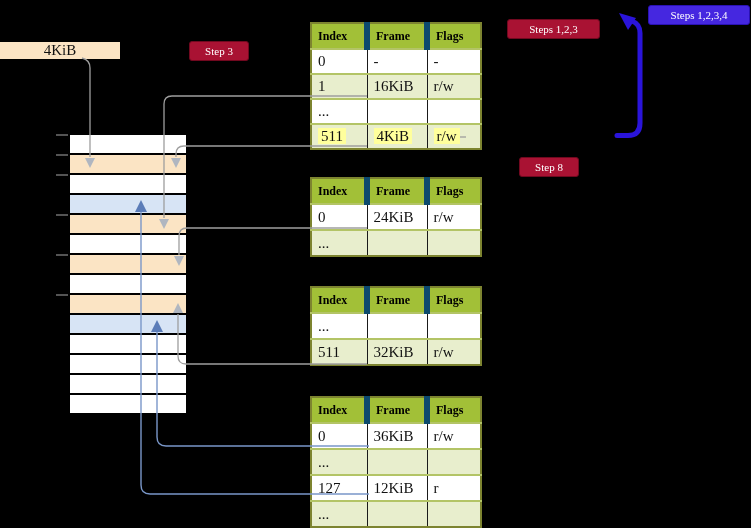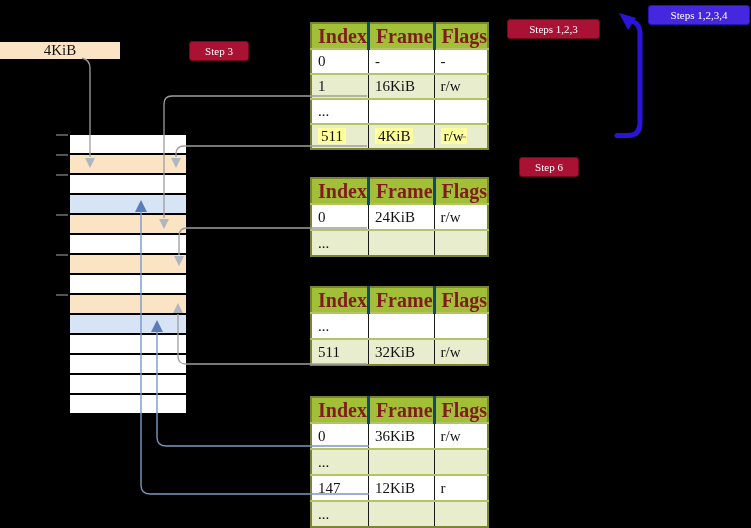--- a/index.html
+++ b/index.html
@@ -26,24 +26,24 @@
                 border:2px solid #000;z-index:1;}
   .mrow{height:18px;border-bottom:2px solid #000;}
   .mrow:last-child{border-bottom:0;}
   .mrow.white{background:#ffffff;}
   .mrow.wheat{background:var(--wheat);}
   .mrow.blue{background:var(--lightblue);}
 
   
   table.ptable{position:absolute;left:310px;border-collapse:collapse;
                table-layout:fixed;background:#fff;border:2px solid #7d8430;z-index:2;}
-  .ptable th{background:var(--header_green);color:#7f1d1d;font-weight:bold;
-             font-size:20px;text-align:left;padding:0 0 0 6px;height:24px;
+  .ptable th{background:var(--header_green);color:#000000;font-weight:bold;
+             font-size:12px;text-align:left;padding:0 0 0 6px;height:24px;
              font-family:"Liberation Serif","DejaVu Serif",serif;}
-  .ptable th + th{border-left:3px solid #0c4a6e;}
+  .ptable th + th{border-left:6px solid #0c4a6e;}
   .ptable td{font-size:15px;color:#111;padding:0 0 0 6px;height:24px;
              overflow:hidden;white-space:nowrap;}
   .t1 td{height:23px;}
   .ptable td + td{border-left:1px solid #1a1a1a;}
   .ptable tbody tr{border-top:2px solid #b3c466;}
   .ptable tr.green td{background:var(--row_green);}
   .hl{background:var(--highlight);padding:0 3px;}
   .t1{top:22px;}  .t2{top:177px;}  .t3{top:286px;}  .t4{top:396px;}
 
   
@@ -52,21 +52,21 @@
 </head>
 <body>
 
 <div class="canvas">
 
   <div class="frame-label">4KiB</div>
 
   <div class="badge red step0">Step 3</div>
   <div class="badge red steps123">Steps 1,2,3</div>
   <div class="badge blue steps1234">Steps 1,2,3,4</div>
-  <div class="badge red step4">Step 6</div>
+  <div class="badge red step4">Step 8</div>
 
   <div class="memory-strip">
       <div class="mrow white"></div>
       <div class="mrow wheat"></div>
       <div class="mrow white"></div>
       <div class="mrow blue"></div>
       <div class="mrow wheat"></div>
       <div class="mrow white"></div>
       <div class="mrow wheat"></div>
       <div class="mrow white"></div>
@@ -187,21 +187,21 @@
         <td>0</td>
         <td>36KiB</td>
         <td>r/w</td>
       </tr>
       <tr class="green">
         <td>...</td>
         <td></td>
         <td></td>
       </tr>
       <tr class="white">
-        <td>147</td>
+        <td>127</td>
         <td>12KiB</td>
         <td>r</td>
       </tr>
       <tr class="green">
         <td>...</td>
         <td></td>
         <td></td>
       </tr>
     </tbody>
   </table>

